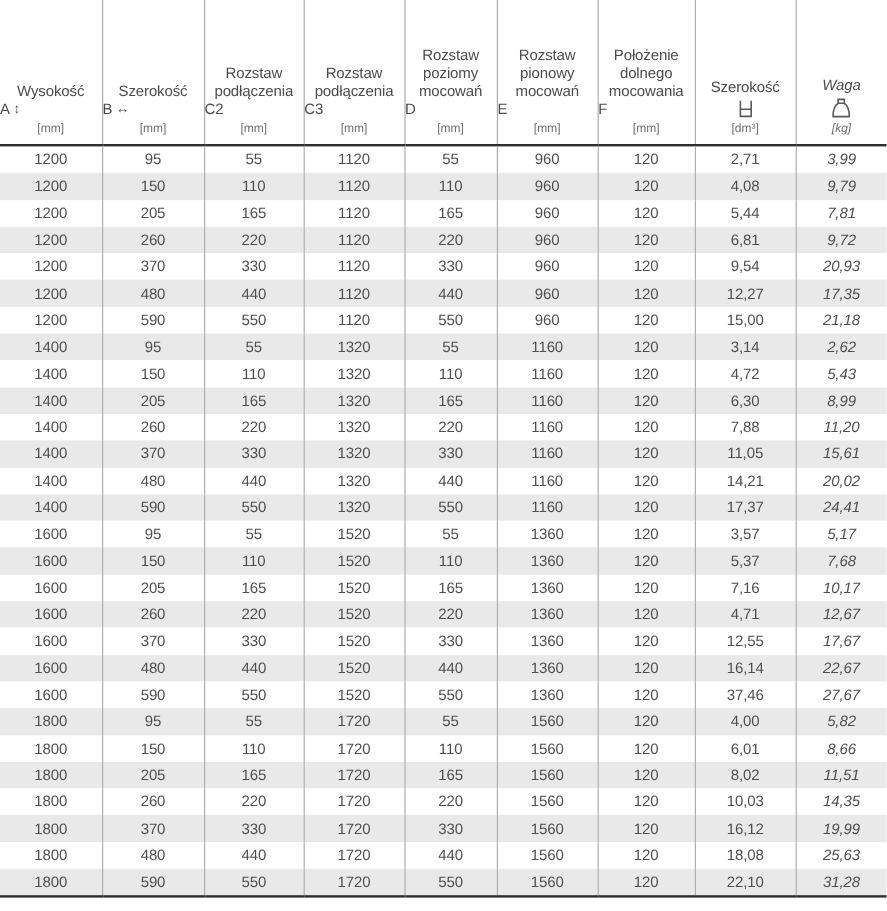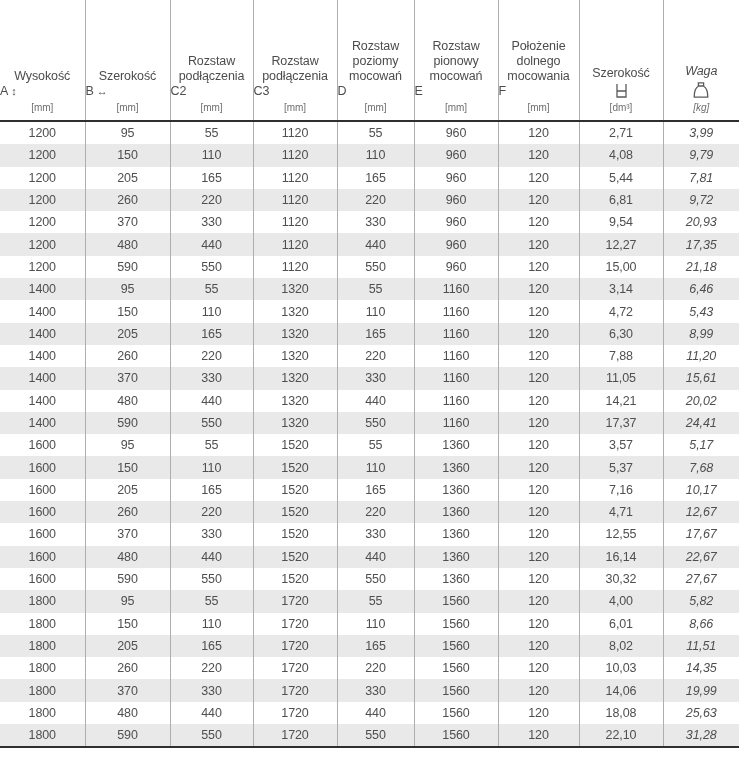--- a/index.html
+++ b/index.html
@@ -269,21 +269,21 @@
         </tr>
         <tr>
           <td>1400</td>
           <td>95</td>
           <td>55</td>
           <td>1320</td>
           <td>55</td>
           <td>1160</td>
           <td>120</td>
           <td>3,14</td>
-          <td>6,46</td>
+          <td>2,62</td>
         </tr>
         <tr>
           <td>1400</td>
           <td>150</td>
           <td>110</td>
           <td>1320</td>
           <td>110</td>
           <td>1160</td>
           <td>120</td>
           <td>4,72</td>
@@ -411,21 +411,21 @@
           <td>22,67</td>
         </tr>
         <tr>
           <td>1600</td>
           <td>590</td>
           <td>550</td>
           <td>1520</td>
           <td>550</td>
           <td>1360</td>
           <td>120</td>
-          <td>30,32</td>
+          <td>37,46</td>
           <td>27,67</td>
         </tr>
         <tr>
           <td>1800</td>
           <td>95</td>
           <td>55</td>
           <td>1720</td>
           <td>55</td>
           <td>1560</td>
           <td>120</td>
@@ -466,21 +466,21 @@
           <td>14,35</td>
         </tr>
         <tr>
           <td>1800</td>
           <td>370</td>
           <td>330</td>
           <td>1720</td>
           <td>330</td>
           <td>1560</td>
           <td>120</td>
-          <td>14,06</td>
+          <td>16,12</td>
           <td>19,99</td>
         </tr>
         <tr>
           <td>1800</td>
           <td>480</td>
           <td>440</td>
           <td>1720</td>
           <td>440</td>
           <td>1560</td>
           <td>120</td>

